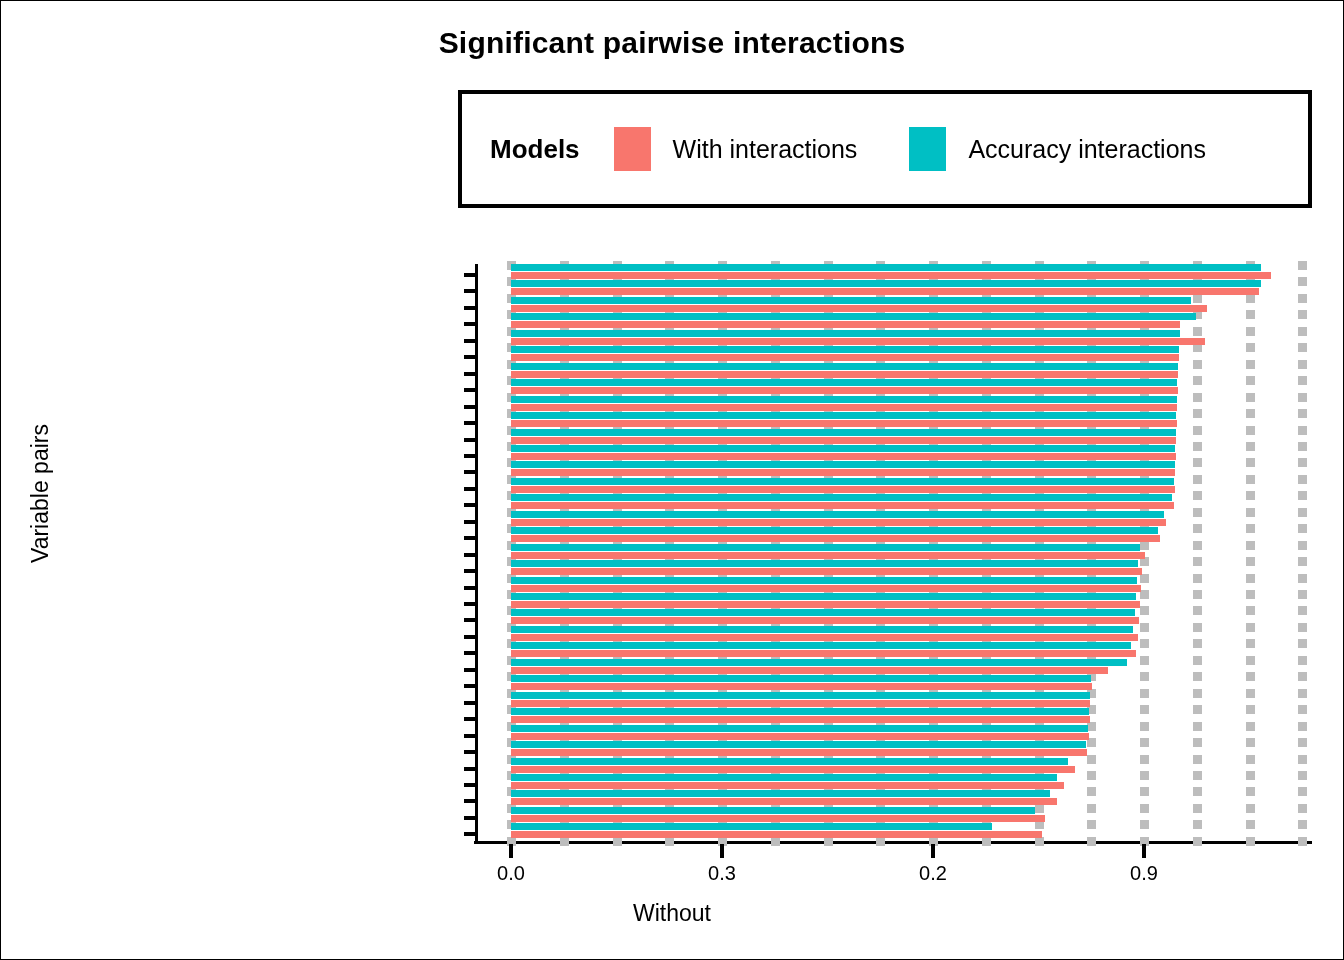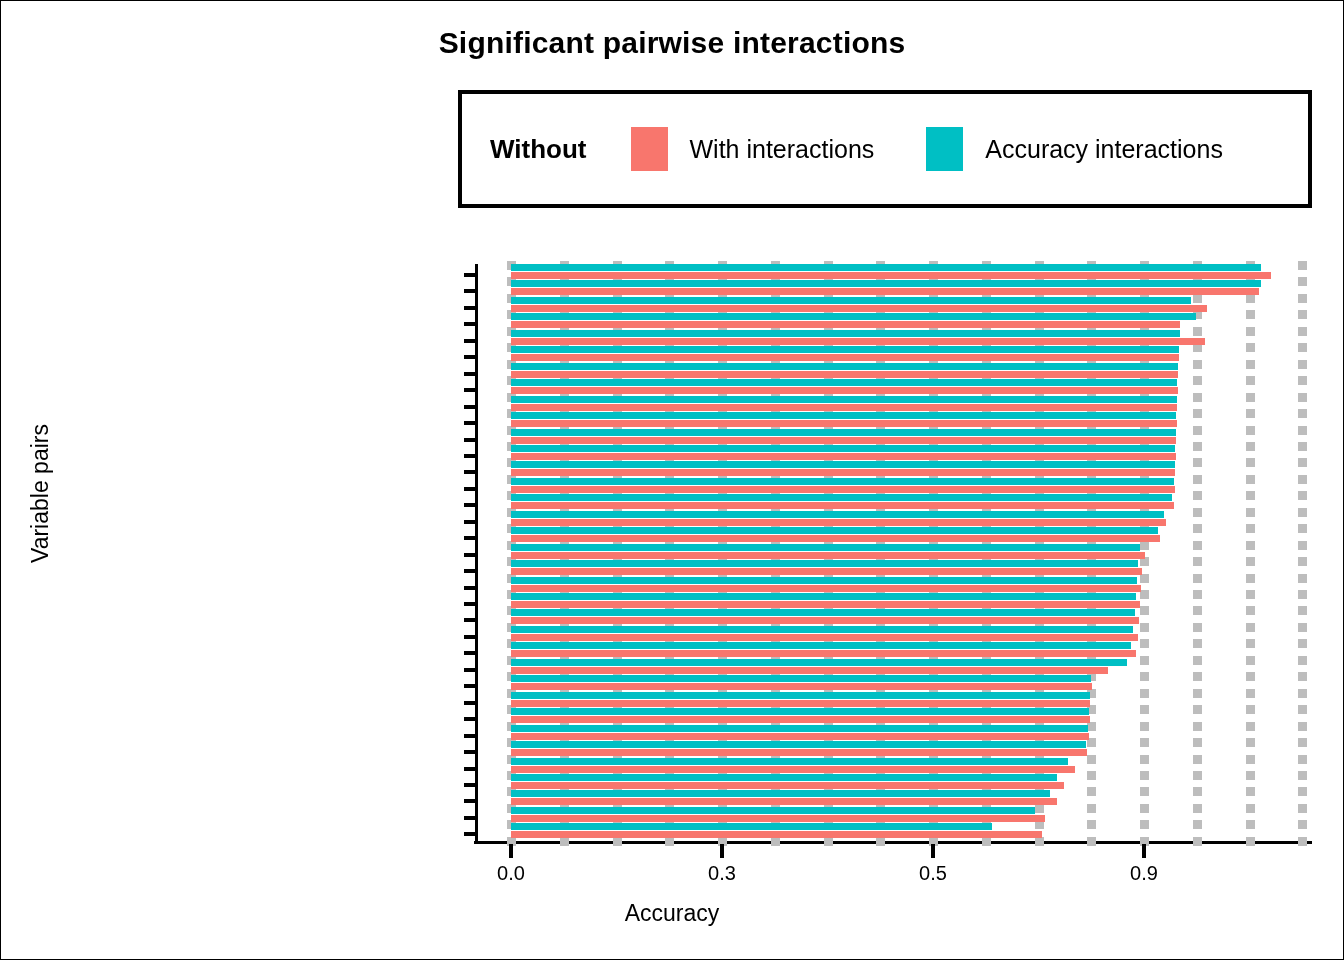--- a/index.html
+++ b/index.html
@@ -21,21 +21,21 @@
   
   .legend-box{
     position:absolute;left:458px;top:90px;width:854px;height:118px;
     border:4px solid #000;background:#fff;box-sizing:border-box;
     display:flex;align-items:center;
   }
   .legend-title{
     font-size:26px;font-weight:bold;margin-left:28px;white-space:nowrap;
   }
   .legend-item{display:flex;align-items:center;}
-  .lg1{margin-left:44px;}
+  .lg1{margin-left:34px;}
   .lg2{margin-left:52px;}
   .legend-key{width:37px;height:44px;display:block;}
   .legend-label{font-size:25px;margin-left:22px;white-space:nowrap;}
 
   
   .plot{
     position:absolute;left:476px;top:264px;width:835px;height:575px;
   }
   .axis-v{
     position:absolute;left:475px;top:264px;width:3px;height:577px;background:#000;
@@ -68,37 +68,37 @@
   }
 </style>
 </head>
 <body>
 
 <div class="frame"></div>
 
 <div class="chart-title">Significant pairwise interactions</div>
 
 <div class="legend-box">
-  <span class="legend-title">Without</span>
+  <span class="legend-title">Models</span>
   <span class="legend-item lg1">
     <span class="legend-key" style="background:#f8766d"></span>
     <span class="legend-label">With interactions</span>
   </span>
   <span class="legend-item lg2">
     <span class="legend-key" style="background:#00bfc4"></span>
     <span class="legend-label">Accuracy interactions</span>
   </span>
 </div>
 
 <div class="axis-v"></div>
 <div class="axis-h"></div>
 
 <div class="yaxis-title">Variable pairs</div>
 
-<div class="xaxis-title">Accuracy</div>
+<div class="xaxis-title">Without</div>
 
 <div class="ylabels-wrap" id="ylabels"></div>
 <div id="yticks">
     <div class="ytick" style="top: 273px;"></div>
     <div class="ytick" style="top: 289.45px;"></div>
     <div class="ytick" style="top: 305.9px;"></div>
     <div class="ytick" style="top: 322.35px;"></div>
     <div class="ytick" style="top: 338.8px;"></div>
     <div class="ytick" style="top: 355.25px;"></div>
     <div class="ytick" style="top: 371.7px;"></div>
@@ -778,16 +778,16 @@
     <div class="bar salmon" style="left: 35px; top: 550.85px; width: 533.83px;"></div>
     <div class="bar teal" style="left: 35px; top: 559.3px; width: 481.08px;"></div>
     <div class="bar salmon" style="left: 35px; top: 567.3px; width: 530.665px;"></div>
   </div>
 <div id="xticks">
     <div class="xtick" style="left: 509px;"></div>
     <div class="xticklabel" style="left: 511px;">0.0</div>
     <div class="xtick" style="left: 720px;"></div>
     <div class="xticklabel" style="left: 722px;">0.3</div>
     <div class="xtick" style="left: 931px;"></div>
-    <div class="xticklabel" style="left: 933px;">0.5</div>
+    <div class="xticklabel" style="left: 933px;">0.2</div>
     <div class="xtick" style="left: 1142px;"></div>
     <div class="xticklabel" style="left: 1144px;">0.9</div>
   </div>
 
 </body></html>

